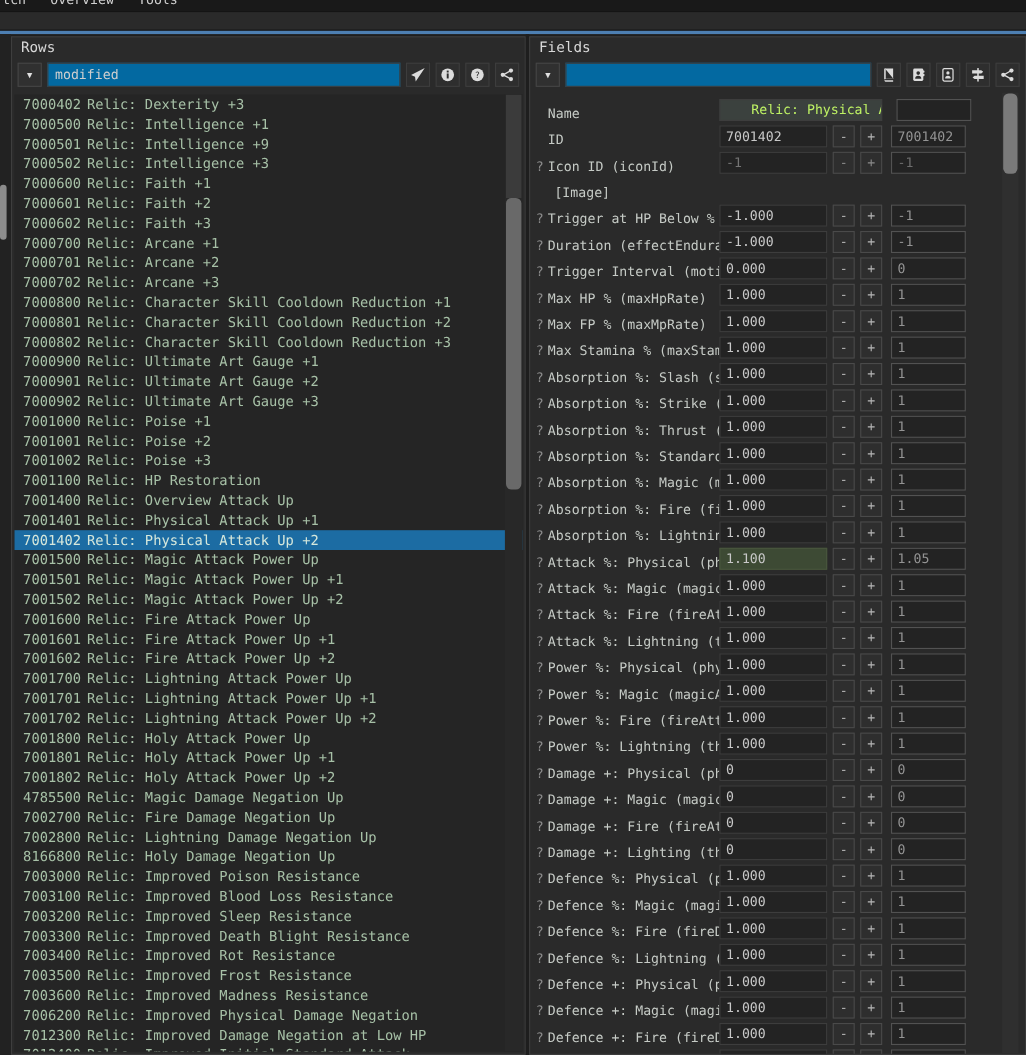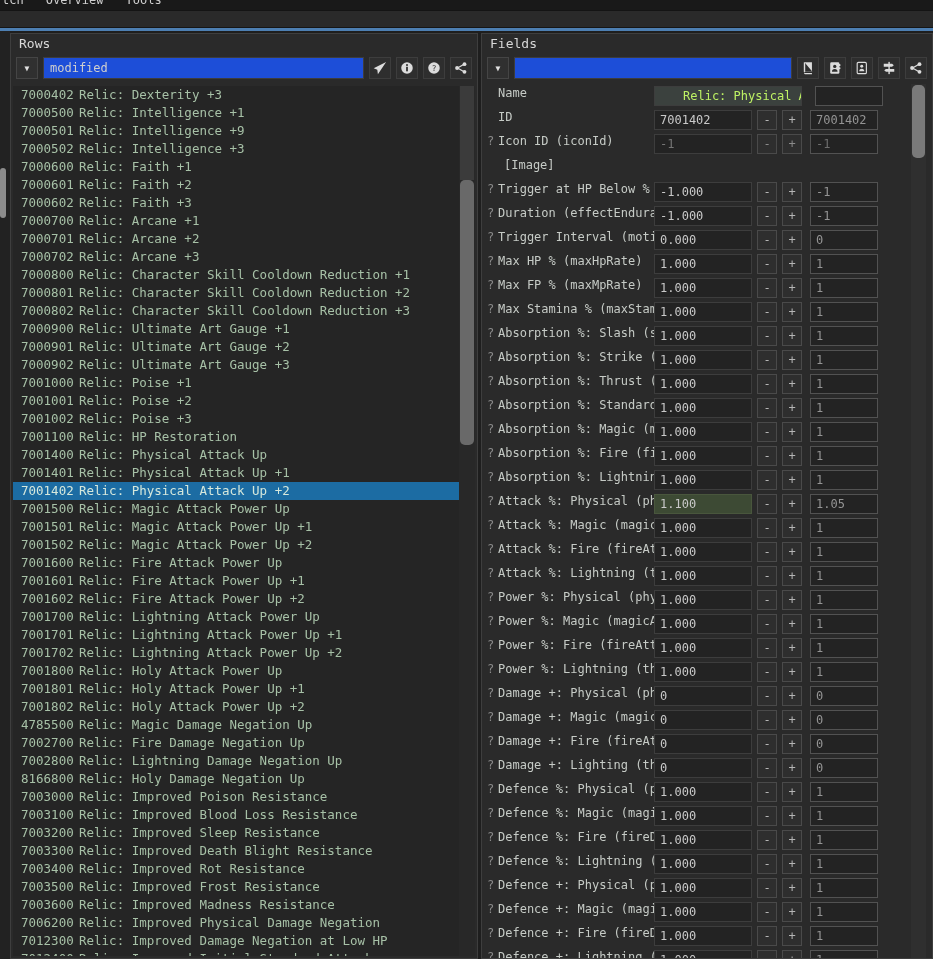--- a/index.html
+++ b/index.html
@@ -26,21 +26,21 @@
   .panel-gap { width:3px; background:#1e1e1e; }
   .fields-panel { flex:1; }
 
   .panel-title { height:20px; line-height:20px; padding-left:8px;
                  font-size:13px; color:#d8d8d8; }
 
   .filter-row { display:flex; align-items:center; padding:3px 5px 5px 5px; }
   .combo-btn { width:22px; height:22px; background:#303030; border:1px solid #454545;
                color:#e0e0e0; font-size:8px; display:flex; align-items:center;
                justify-content:center; margin-right:5px; flex:0 0 auto; }
-  .filter-input { flex:1; height:22px; background:#1d4ed8; border:1px solid #3d3d3d;
+  .filter-input { flex:1; height:22px; background:#0369a1; border:1px solid #3d3d3d;
                   color:#cfcfcf; font-size:12px; padding:0 6px; margin-right:5px;
                   font-family:inherit; outline:none; min-width:0; }
   .icon-btn { width:22px; height:22px; background:#2e2e2e; border:1px solid #3d3d3d;
               display:flex; align-items:center; justify-content:center;
               margin-right:5px; flex:0 0 auto; }
   .icon-btn:last-child { margin-right:0; }
   .icon-btn svg { display:block; }
 
   
   .rows-list { flex:1; margin:2px; background:#252525; position:relative;
@@ -51,21 +51,21 @@
   .row.selected { background:#1c6ca3; color:#d6e8dc; }
 
   .v-scroll { position:absolute; top:0; right:0; width:16px; height:100%;
               background:#282828; }
   .sb-seg   { position:absolute; left:1px; right:1px; background:#3b3b3b; }
   .sb-thumb { position:absolute; left:1px; right:1px; background:#696969;
               border-radius:5px; }
 
   
   .fields-body { flex:1; overflow:hidden; position:relative; padding-top:2px; }
-  .field-row { height:24px; display:flex; align-items:flex-start; }
+  .field-row { height:24px; display:flex; align-items:flex-end; }
   .f-help  { width:16px; padding-left:5px; font-size:12px; color:#8a8a8a; flex:0 0 auto; }
   .f-label { width:156px; font-size:12px; color:#c6cbc6; white-space:nowrap;
              overflow:hidden; flex:0 0 auto; }
   .f-input { width:98px; height:20px; background:#232323; border:1px solid #3d3d3d;
              color:#c9c9c9; font-size:12px; line-height:18px; padding:0 5px;
              margin-right:5px; white-space:nowrap; overflow:hidden; flex:0 0 auto; }
   .stepper { width:20px; height:20px; background:#2e2e2e; border:1px solid #4a4a4a;
              color:#b5b5b5; font-size:12px; display:flex; align-items:center;
              justify-content:center; margin-right:5px; flex:0 0 auto; }
   .f-vanilla { width:68px; height:20px; background:#232323; border:1px solid #525252;
@@ -226,21 +226,21 @@
 
         <div class="row">
           <span class="row-id">7001002</span><span>Relic: Poise +3</span>
         </div>
 
         <div class="row">
           <span class="row-id">7001100</span><span>Relic: HP Restoration</span>
         </div>
 
         <div class="row">
-          <span class="row-id">7001400</span><span>Relic: Physical Attack Up</span>
+          <span class="row-id">7001400</span><span>Relic: Overview Attack Up</span>
         </div>
 
         <div class="row">
           <span class="row-id">7001401</span><span>Relic: Physical Attack Up +1</span>
         </div>
 
         <div class="row selected">
           <span class="row-id">7001402</span><span>Relic: Physical Attack Up +2</span>
         </div>
 

